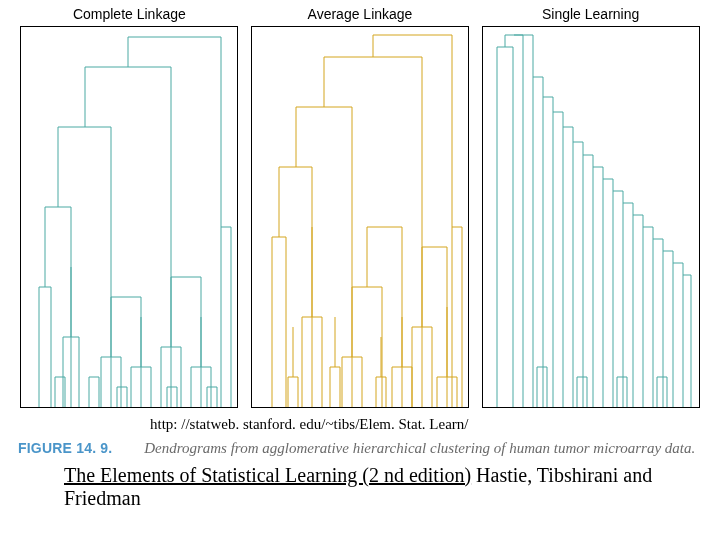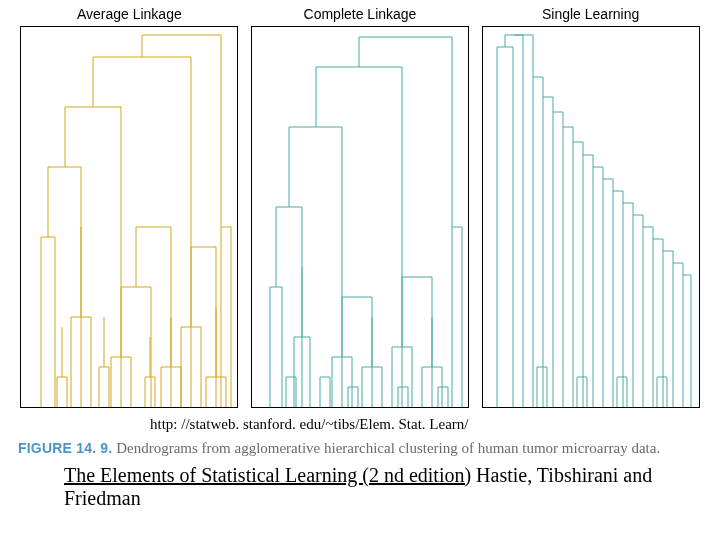--- a/index.html
+++ b/index.html
@@ -45,52 +45,54 @@
     line-height: 1.25;
   }
   .caption .figlabel {
     font-family: Arial, Helvetica, sans-serif;
     font-weight: 700;
     color: #4a95c9;
     font-size: 14px;
     letter-spacing: 0.2px;
   }
   .caption .figbody {
+    font-style: italic;
     color: #6a6a6a;
+    margin-left: 28px;
   }
   .attribution {
     font-size: 20px;
     margin-left: 64px;
   }
   .attribution .underline { text-decoration: underline; }
 </style>
 </head>
 <body>
 
 <div class="panel-row">
 
   <div class="panel">
+    <div class="panel-title">Complete Linkage</div>
+    <div class="panel-box">
+      <svg viewBox="0 0 216 380" width="216" height="380">
+        <g stroke="#4aa9a3" stroke-width="1" fill="none">
+          <path d="M18 380 V260 H30 V380 M24 260 V180 H50 V380 M42 380 V310 H58 V380 M50 310 V240 M37 180 V100 H90 V380 M80 380 V330 H100 V380 M90 330 V270 H120 V380 M110 380 V340 H130 V380 M120 340 V290 M64 100 V40 H150 V380 M140 380 V320 H160 V380 M150 320 V250 H180 V380 M170 380 V340 H190 V380 M180 340 V290"></path>
+          <path d="M107 40 V10 H200 V380 M200 200 H210 V380 M34 380 V350 H44 V380 M68 380 V350 H78 V380 M96 380 V360 H106 V380 M146 380 V360 H156 V380 M186 380 V360 H196 V380"></path>
+        </g>
+      </svg>
+    </div>
+  </div>
+
+  <div class="panel">
     <div class="panel-title">Average Linkage</div>
     <div class="panel-box">
       <svg viewBox="0 0 216 380" width="216" height="380">
         <g stroke="#d4a51f" stroke-width="1" fill="none">
           <path d="M20 380 V210 H34 V380 M27 210 V140 H60 V380 M50 380 V290 H70 V380 M60 290 V200 M44 140 V80 H100 V380 M90 380 V330 H110 V380 M100 330 V260 H130 V380 M115 260 V200 H150 V380 M140 380 V340 H160 V380 M150 340 V290 M72 80 V30 H170 V380 M160 380 V300 H180 V380 M170 300 V220 H195 V380 M185 380 V350 H205 V380 M195 350 V280"></path>
           <path d="M121 30 V8 H200 V380 M200 200 H210 V380 M36 380 V350 H46 V380 M41 350 V300 M78 380 V340 H88 V380 M83 340 V290 M124 380 V350 H134 V380 M129 350 V310"></path>
-        </g>
-      </svg>
-    </div>
-  </div>
-
-  <div class="panel">
-    <div class="panel-title">Complete Linkage</div>
-    <div class="panel-box">
-      <svg viewBox="0 0 216 380" width="216" height="380">
-        <g stroke="#4aa9a3" stroke-width="1" fill="none">
-          <path d="M18 380 V260 H30 V380 M24 260 V180 H50 V380 M42 380 V310 H58 V380 M50 310 V240 M37 180 V100 H90 V380 M80 380 V330 H100 V380 M90 330 V270 H120 V380 M110 380 V340 H130 V380 M120 340 V290 M64 100 V40 H150 V380 M140 380 V320 H160 V380 M150 320 V250 H180 V380 M170 380 V340 H190 V380 M180 340 V290"></path>
-          <path d="M107 40 V10 H200 V380 M200 200 H210 V380 M34 380 V350 H44 V380 M68 380 V350 H78 V380 M96 380 V360 H106 V380 M146 380 V360 H156 V380 M186 380 V360 H196 V380"></path>
         </g>
       </svg>
     </div>
   </div>
 
   <div class="panel">
     <div class="panel-title">Single Learning</div>
     <div class="panel-box">
       <svg viewBox="0 0 216 380" width="216" height="380">
         <g stroke="#4aa9a3" stroke-width="1" fill="none">

